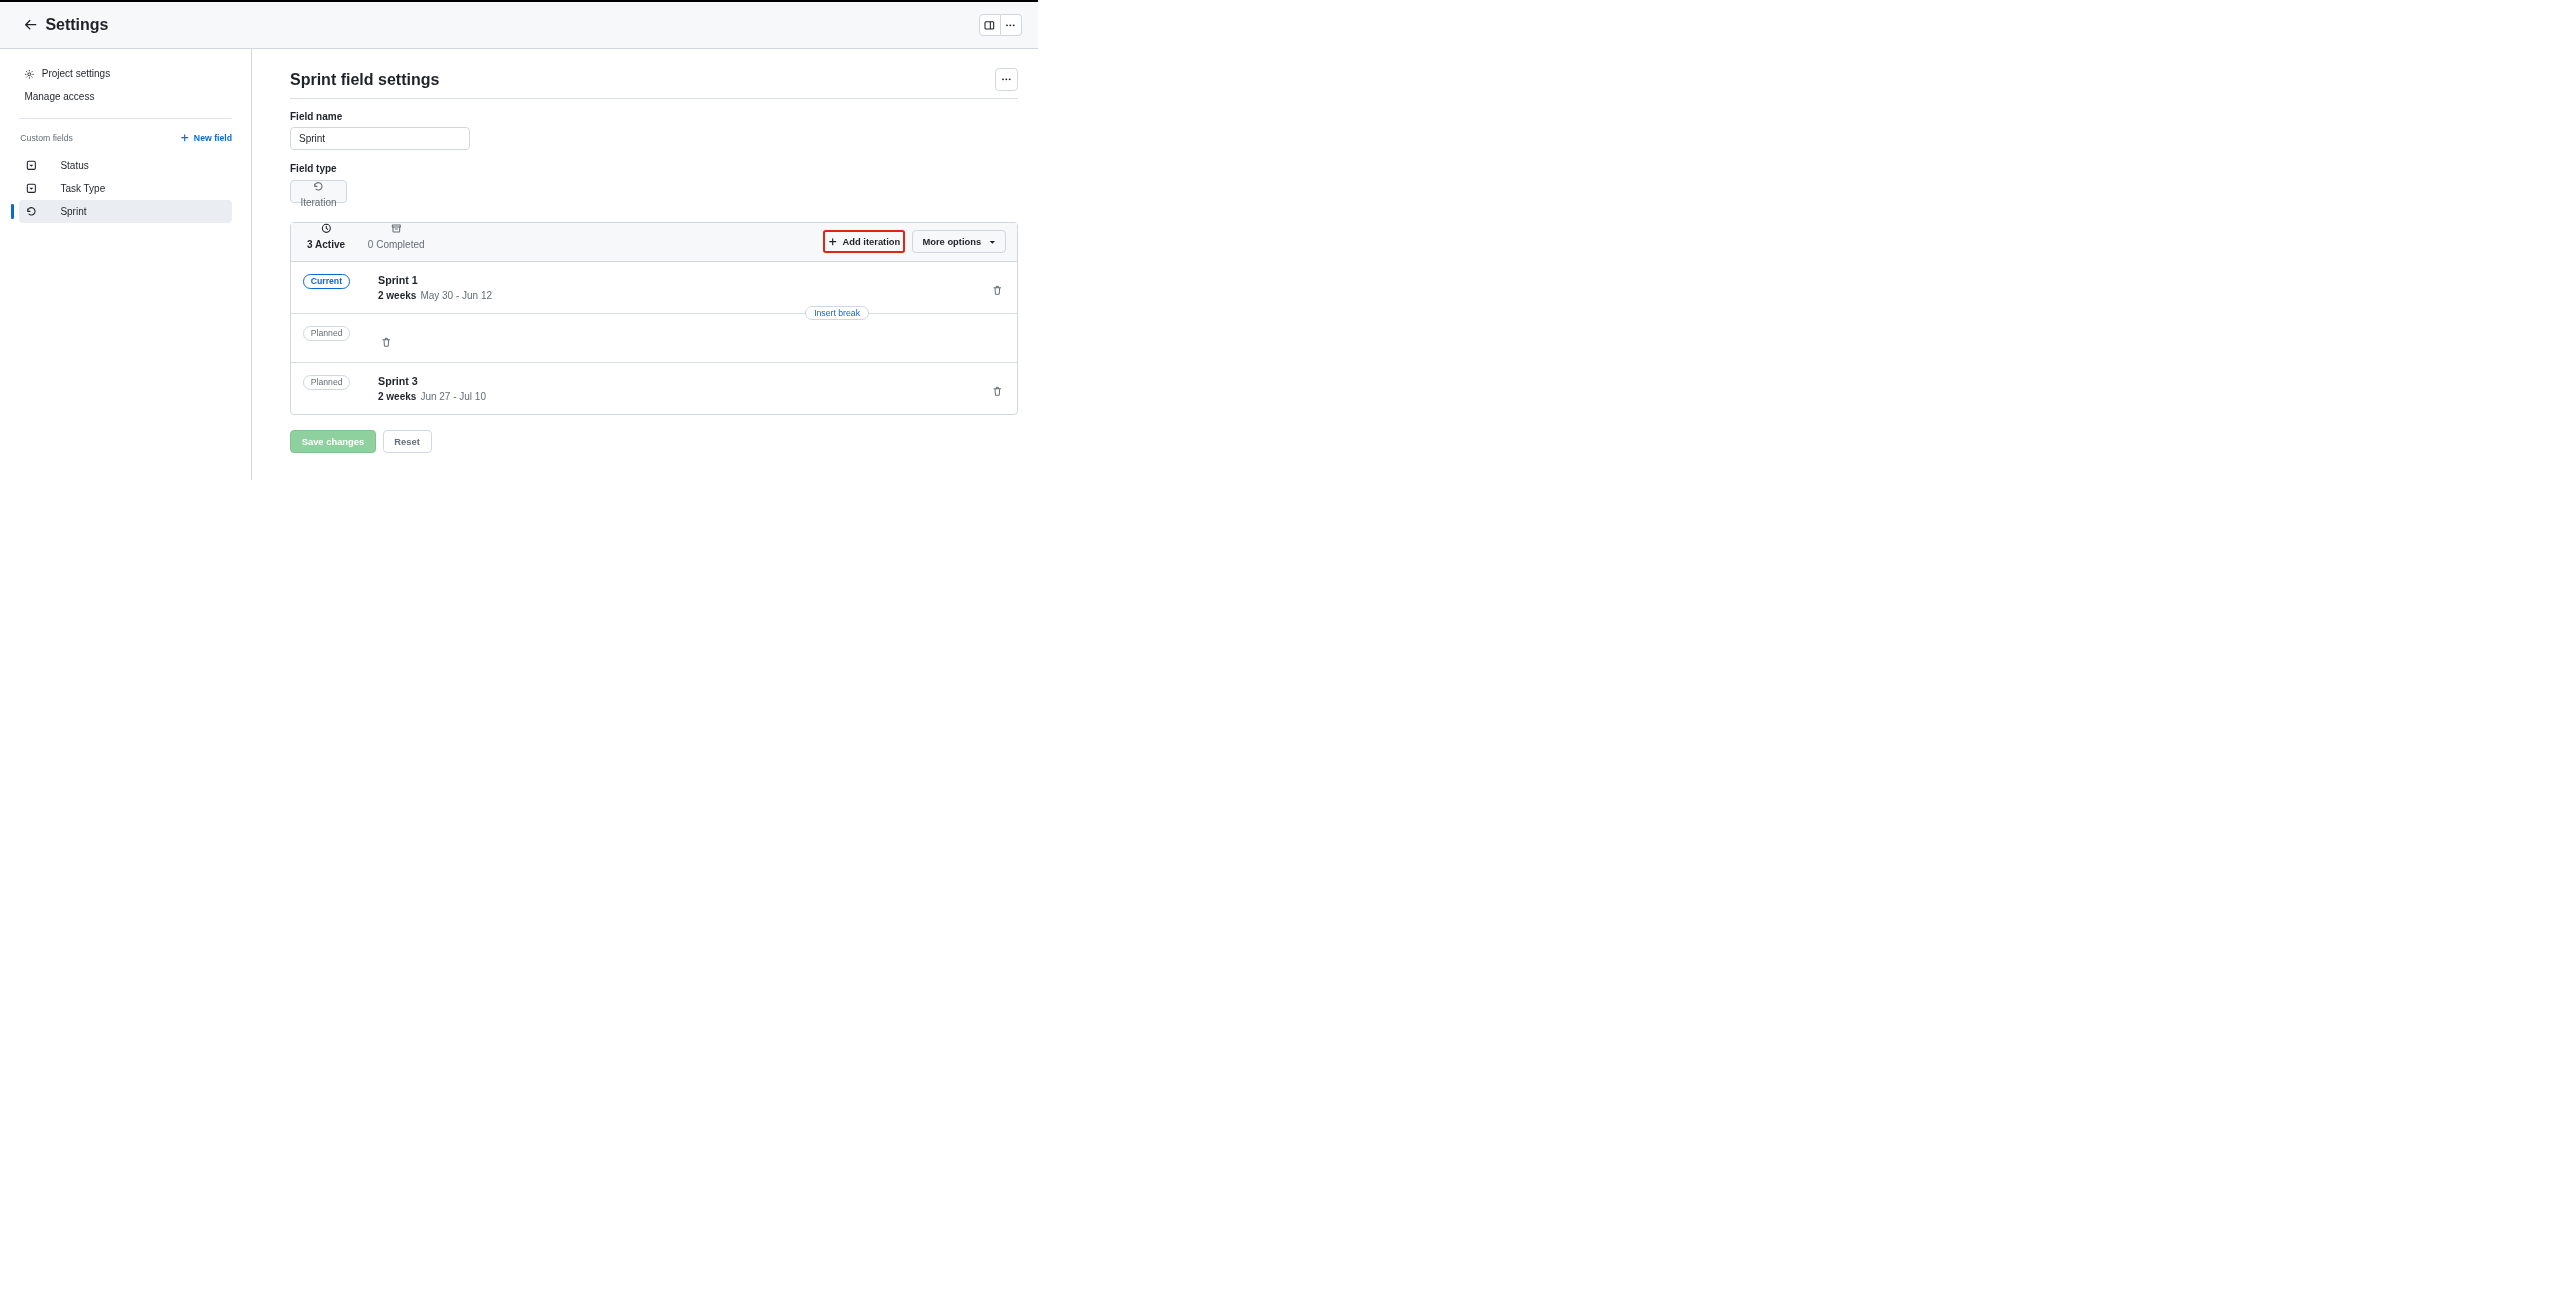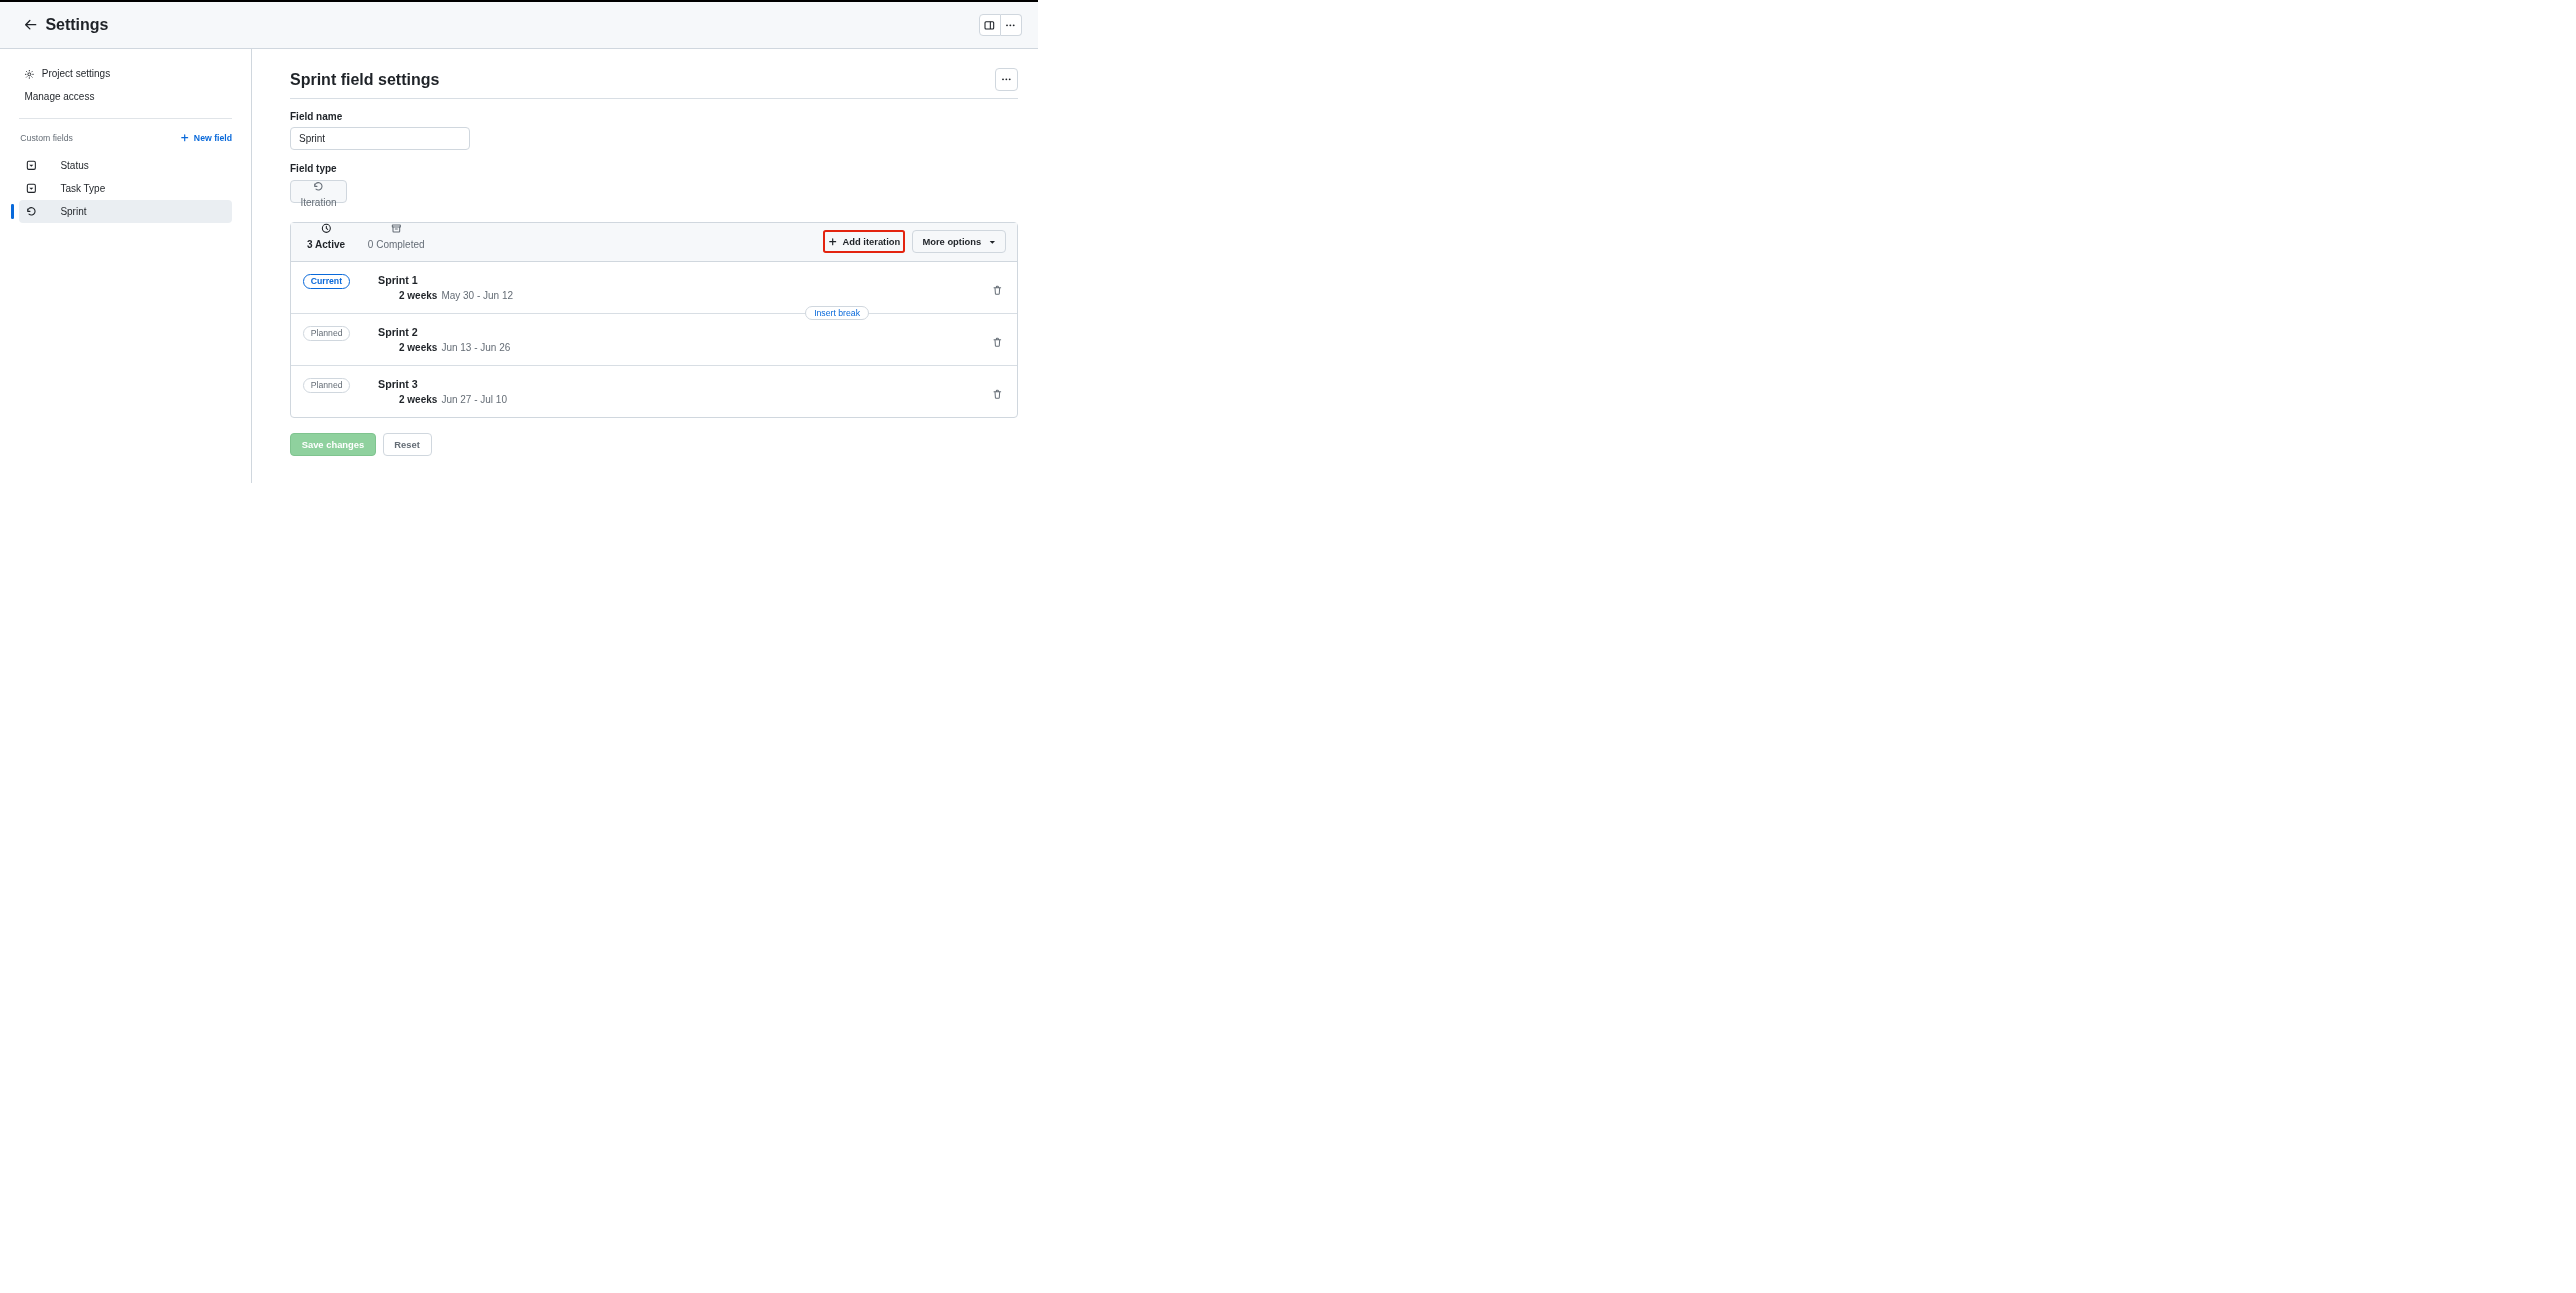--- a/index.html
+++ b/index.html
@@ -92,21 +92,21 @@
   .badge {
     display: inline-flex; align-items: center; height: 14.8px; padding: 0 6.7px;
     border-radius: 7.4px; font-size: 8.7px; font-weight: 600;
   }
   .badge.current { color: #0969da; border: 0.7px solid #0969da; background: #fff; }
   .badge.planned { color: #656d76; border: 0.7px solid #d0d7de; background: #fff; font-weight: 500; }
   .badge-col { width: 75px; }
   .iter-info { flex: 1; }
   .iter-name { font-size: 10.7px; font-weight: 600; }
   .iter-meta { margin-top: 4px; font-size: 10px; }
-  .iter-meta .dur { font-weight: 600; margin-left: 21px; }
+  .iter-meta .dur { font-weight: 600; }
   .iter-meta .range { color: #656d76; margin-left: 4px; }
   .trash-col { display: flex; align-items: center; padding-top: 8px; }
   .trash-btn { width: 16px; height: 16px; display:flex; align-items:center; justify-content:center; cursor: pointer; color: #656d76; }
   .insert-break {
     position: absolute; top: -8px; right: 148px;
     background: #fff; border: 0.7px solid #d0d7de; border-radius: 8px;
     padding: 1.3px 8px; font-size: 8.7px; color: #0969da; font-weight: 500; cursor: pointer;
   }
 
   .footer-actions { display: flex; gap: 6.7px; margin-top: 14.8px; }
@@ -281,24 +281,20 @@
                 <div class="trash-btn">
                   <svg width="10.7" height="10.7" viewBox="0 0 16 16" fill="none" stroke="#656d76" stroke-width="1.5" stroke-linecap="round">
                     <path d="M3 4h10M6.5 4V2.8a.8.8 0 0 1 .8-.8h1.4a.8.8 0 0 1 .8.8V4M4.5 4l.6 9a1 1 0 0 0 1 .9h3.8a1 1 0 0 0 1-.9l.6-9"></path>
                   </svg>
                 </div>
               </div>
             </div>
             <div class="iter-row">
               <div class="insert-break">Insert break</div>
               <div class="badge-col"><span class="badge planned">Planned</span></div>
-              <div class="iter-info">
-                <div class="iter-name">Sprint 2</div>
-                <div class="iter-meta"><span class="dur">2 weeks</span><span class="range">Jun 13 - Jun 26</span></div>
-              </div>
               <div class="trash-col">
                 <div class="trash-btn">
                   <svg width="10.7" height="10.7" viewBox="0 0 16 16" fill="none" stroke="#656d76" stroke-width="1.5" stroke-linecap="round">
                     <path d="M3 4h10M6.5 4V2.8a.8.8 0 0 1 .8-.8h1.4a.8.8 0 0 1 .8.8V4M4.5 4l.6 9a1 1 0 0 0 1 .9h3.8a1 1 0 0 0 1-.9l.6-9"></path>
                   </svg>
                 </div>
               </div>
             </div>
             <div class="iter-row">
               <div class="badge-col"><span class="badge planned">Planned</span></div>

